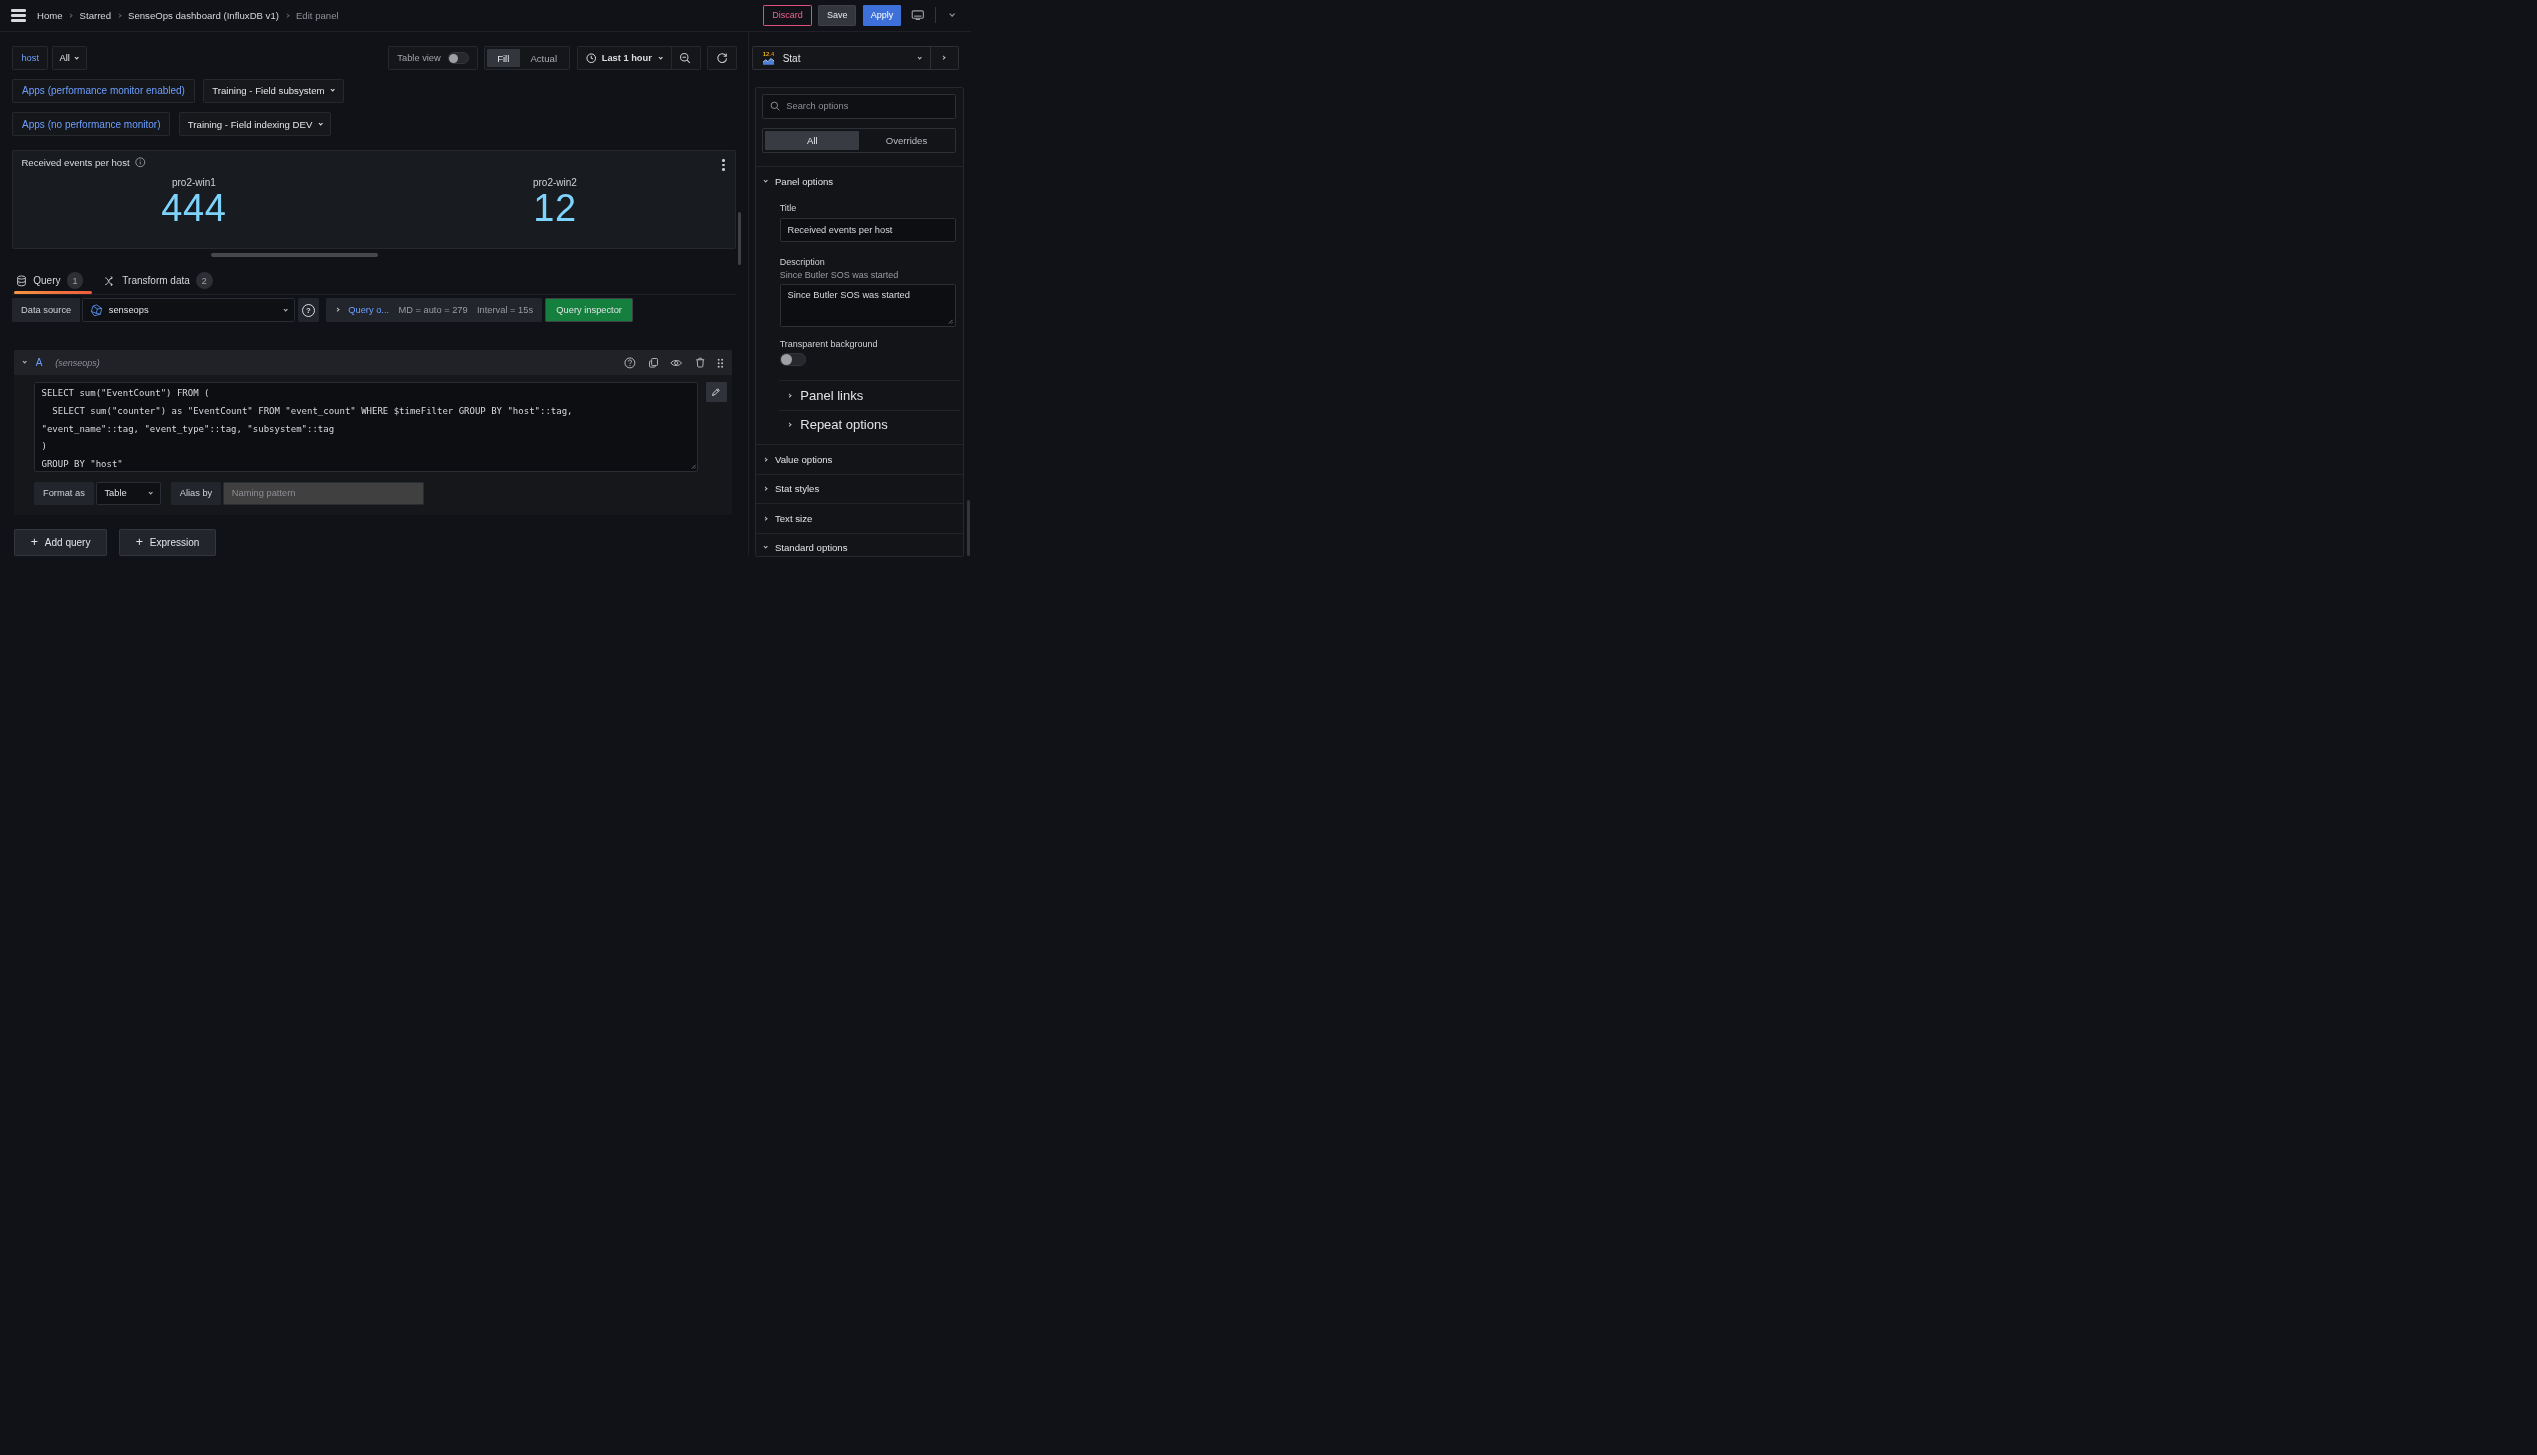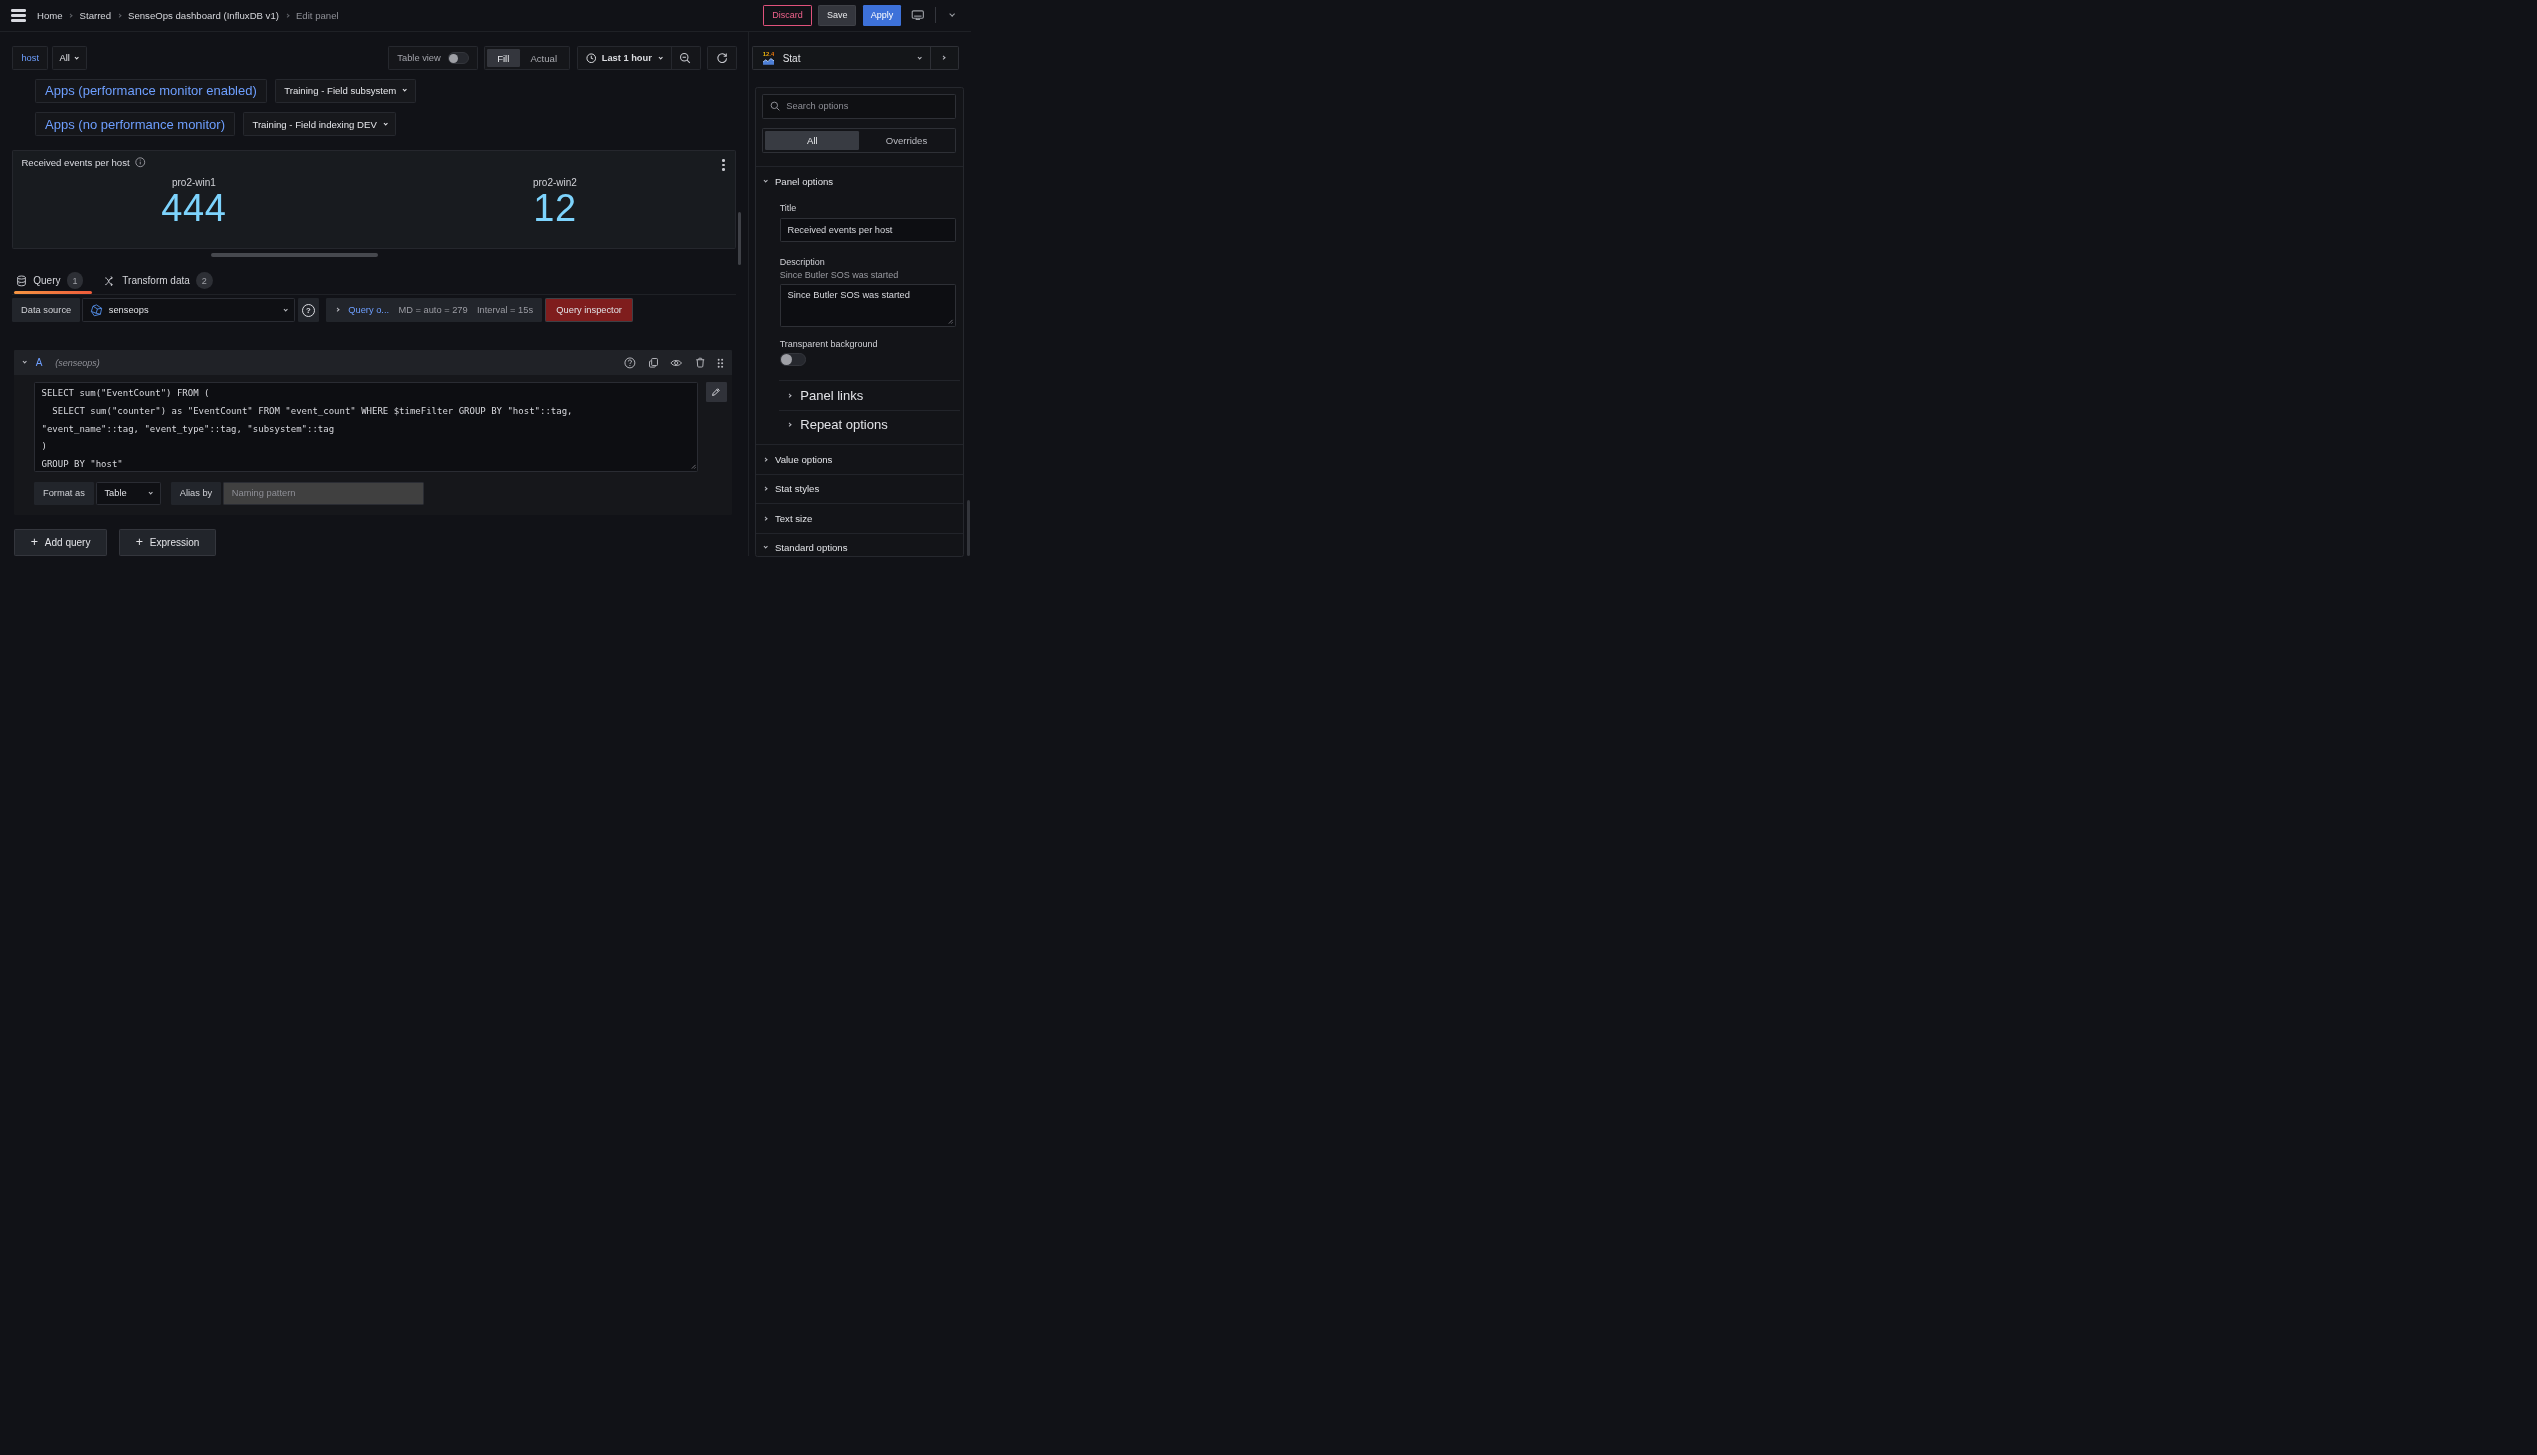--- a/index.html
+++ b/index.html
@@ -65,21 +65,21 @@
                font-weight:bold; font-size:9.3px; }
   .time-main .chev { margin-left:1.9px; }
   .time-sep { width:0.6px; height:23px; background:#26282e; }
   .zoomout { width:28.5px; height:100%; display:flex; align-items:center; justify-content:center;
              color:#c7c8ce; cursor:pointer; }
   .refreshbox { width:30px; justify-content:center; color:#c7c8ce; cursor:pointer; }
 
   
   .filter-row { margin-top:8.7px; height:24px; display:flex; gap:8.7px; }
   .filter-row.second { margin-top:9.3px; }
-  .filter-chip { padding:0 8.7px; color:#6e9fff; font-size:13px; cursor:pointer;margin-left:23px; }
+  .filter-chip { padding:0 8.7px; color:#6e9fff; font-size:10px; cursor:pointer; }
   .filter-dd { padding:0 8px; gap:6.8px; color:#e4e5e9; font-size:9.6px; cursor:pointer; background:#17181c; }
 
   
   .stat-panel { margin-top:13.6px; width:724px; height:99px; background:#181b1f;
                 border:0.6px solid #25272d; border-radius:1.2px; position:relative; }
   .panel-header { display:flex; align-items:center; gap:5.6px; padding:6.2px 0 0 8px;
                   font-size:9.6px; color:#dcdde3; }
   .info-ic { color:#9a9ba2; cursor:pointer; }
   .kebab { position:absolute; top:7.4px; right:6.2px; width:11px; height:13.6px; cursor:pointer;
            display:flex; flex-direction:column; align-items:center; justify-content:center; gap:2.2px; }
@@ -117,21 +117,21 @@
   .ds-help { margin-left:2.5px; width:21px; background:#22252b; border-radius:1.2px;
              display:flex; align-items:center; justify-content:center; cursor:pointer; }
   .q-glyph { width:13px; height:13px; border:1px solid #dcdde2; border-radius:50%;
              display:flex; align-items:center; justify-content:center; font-size:7.7px;
              color:#dcdde2; font-weight:bold; }
   .ds-opts { margin-left:7.4px; background:#22252b; border-radius:1.2px; display:flex;
              align-items:center; gap:9.3px; padding:0 9.3px; cursor:pointer; }
   .ds-opts .chev { color:#b9bac0; }
   .qo-link { color:#6e9fff; }
   .qo-meta { color:#9b9ca3; }
-  .ds-inspector { margin-left:2.5px; background:#7f1d1d; border:0.6px solid #3e4046; border-radius:1.2px;
+  .ds-inspector { margin-left:2.5px; background:#15803d; border:0.6px solid #3e4046; border-radius:1.2px;
                   display:flex; align-items:center; padding:0 10.5px; color:#e0e1e5; cursor:pointer; }
 
   
   .query-card { margin-top:28.5px; margin-left:1.9px; width:718px; background:#16171b;
                 border-radius:1.2px; }
   .qc-header { height:25px; background:#202227; border-radius:1.2px 1.2px 0 0; display:flex;
                align-items:center; padding:0 8.7px; gap:9.3px; }
   .qc-header .chev { color:#b9bac0; cursor:pointer; }
   .refid { color:#6e9fff; font-size:10px; font-weight:500; cursor:pointer; }
   .ds-hint { font-style:italic; color:#8e8f96; font-size:9px; margin-left:3.7px; }

